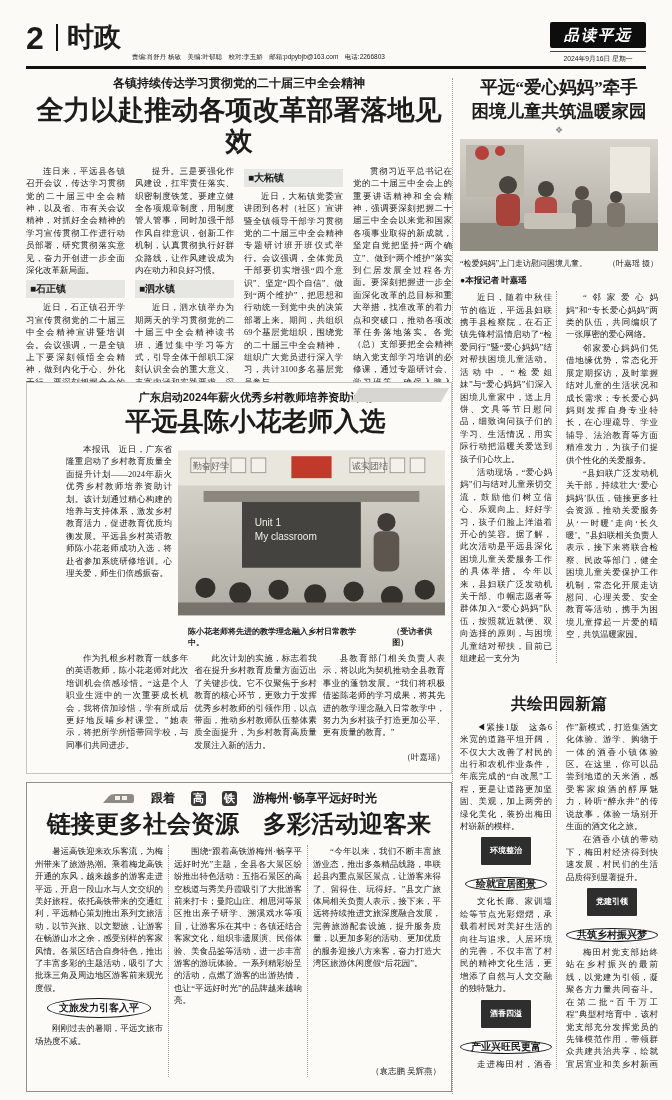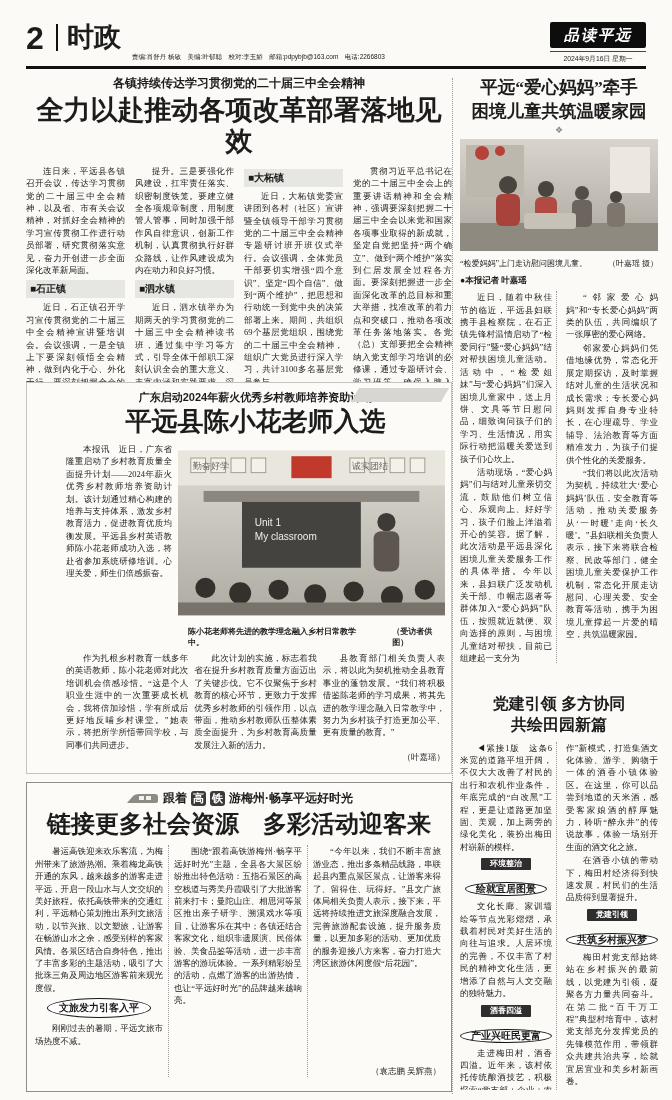--- a/index.html
+++ b/index.html
@@ -41,42 +41,42 @@
   .mama-cols{height:372px;margin-top:2px;}
   .mama-cols .col{width:94px;}
   .mama-cols .gap{width:9px;border-left:1px dotted #9a9a9a;margin-left:4px;}
   
   .art-garden{position:absolute;left:460px;top:694px;width:198px;}
   .garden-hl{text-align:center;font:bold 16px/1.3 "Liberation Sans",sans-serif;}
   .garden-cols{height:348px;margin-top:6px;}
   .garden-cols .col{width:94px;}
   .garden-cols .gap{width:9px;border-left:1px dotted #9a9a9a;margin-left:4px;}
   .badge{display:block;width:fit-content;margin:5px auto 3px;background:#2e2e2e;color:#fff;
-         font:bold 8px/1.5 "Liberation Sans",sans-serif;padding:0 9px;border-radius:1px;}
+         font:bold 8px/1.5 "Liberation Sans",sans-serif;padding:8px 9px;border-radius:1px;}
   .oval{display:block;width:fit-content;margin:12px auto 4px;border:1.5px solid #161616;border-radius:50%;
         padding:0 10px;background:#fff;font:bold 10px/1.2 "Liberation Sans",sans-serif;white-space:nowrap;}
   
   .art-teacher{position:absolute;left:26px;top:382px;width:426px;height:392px;
                border:1px solid #c4c4c0;box-sizing:border-box;background:#fcfbf8;padding-left:33px;}
   .teacher-kicker{position:relative;text-align:center;font:bold 11px/1.3 "Liberation Sans",sans-serif;margin-top:7px;}
   .wedge{position:absolute;right:6px;top:-2px;width:90px;height:14px;background:#d7d6d2;
          transform:skewX(-30deg);}
   .headline-l{text-align:center;font:bold 26px/1.1 "Liberation Serif",serif;margin:4px 0 6px;}
   .teacher-main{display:flex;padding:0 6px;}
   .teacher-lead{width:116px;height:180px;overflow:hidden;margin-right:6px;}
   .teacher-photo{width:292px;height:180px;}
   .teacher-capt{display:flex;justify-content:space-between;margin:3px 6px 2px 128px;
                 font-size:8px;font-weight:bold;gap:31px;}
   .teacher-cols{display:flex;padding:0 6px;height:112px;margin-top:4px;}
   .teacher-cols .col{width:134px;margin-right:6px;}
   .teacher-cols .col:last-child{margin-right:0;display:flex;flex-direction:column;}
   
   .art-travel{position:absolute;left:26px;top:782px;width:426px;height:310px;
               border:1px solid #8e8e8a;box-sizing:border-box;background:#fcfbf8;}
-  .travel-kicker{display:flex;justify-content:center;align-items:center;gap:4px;
+  .travel-kicker{display:flex;justify-content:center;align-items:center;gap:16px;
                  font:bold 12px/1.2 "Liberation Sans",sans-serif;margin-top:8px;}
   .hl-box{display:inline-block;width:15px;height:15px;background:#3a3a38;color:#fff;border-radius:3px;
           font:bold 11px/15px "Liberation Sans",sans-serif;text-align:center;}
   .headline-travel{text-align:center;font:bold 24px/1.1 "Liberation Serif",serif;margin:5px 0 8px;}
   .travel-cols{display:flex;padding:0 8px;height:232px;}
   .travel-cols .col{width:128px;margin-right:5px;}
   .travel-cols .gap{border-left:1px dotted #9a9a9a;margin-right:5px;}
   .travel-cols .col:last-child{margin-right:0;display:flex;flex-direction:column;}
   .oval-sm{display:block;width:fit-content;margin:4px auto;border:1.5px solid #161616;border-radius:50%;
            padding:3px 11px;background:#fff;font:bold 10px/1.2 "Liberation Sans",sans-serif;white-space:nowrap;}
@@ -158,27 +158,26 @@
     <div class="mama-byline">●本报记者 叶嘉瑶</div>
     <div class="cols mama-cols bodytxt">
       <div class="col">
         <p>近日，随着中秋佳节的临近，平远县妇联携手县检察院，在石正镇先锋村温情启动了“检爱同行”暨“爱心妈妈”结对帮扶困境儿童活动。活动中，“检爱姐妹”与“爱心妈妈”们深入困境儿童家中，送上月饼、文具等节日慰问品，细致询问孩子们的学习、生活情况，用实际行动把温暖关爱送到孩子们心坎上。</p>
         <p>活动现场，“爱心妈妈”们与结对儿童亲切交流，鼓励他们树立信心、乐观向上、好好学习，孩子们脸上洋溢着开心的笑容。据了解，此次活动是平远县深化困境儿童关爱服务工作的具体举措。今年以来，县妇联广泛发动机关干部、巾帼志愿者等群体加入“爱心妈妈”队伍，按照就近就便、双向选择的原则，与困境儿童结对帮扶，目前已组建起一支分为</p>
       </div>
       <div class="gap"></div>
       <div class="col">
         <p>“邻家爱心妈妈”和“专长爱心妈妈”两类的队伍，共同编织了一张厚密的爱心网络。</p>
         <p>邻家爱心妈妈们凭借地缘优势，常态化开展定期探访，及时掌握结对儿童的生活状况和成长需求；专长爱心妈妈则发挥自身专业特长，在心理疏导、学业辅导、法治教育等方面精准发力，为孩子们提供个性化的关爱服务。</p>
-        <p>“我们将以此次活动为契机，持续壮大‘爱心妈妈’队伍，安全教育等活动，推动关爱服务从‘一时暖’走向‘长久暖’。”县妇联相关负责人表示，接下来将联合检察、民政等部门，健全困境儿童关爱保护工作机制，常态化开展走访慰问、心理关爱、安全教育等活动，携手为困境儿童撑起一片爱的晴空，共筑温暖家园。</p>
+        <p>“县妇联广泛发动机关干部，持续壮大‘爱心妈妈’队伍，链接更多社会资源，推动关爱服务从‘一时暖’走向‘长久暖’。”县妇联相关负责人表示，接下来将联合检察、民政等部门，健全困境儿童关爱保护工作机制，常态化开展走访慰问、心理关爱、安全教育等活动，携手为困境儿童撑起一片爱的晴空，共筑温暖家园。</p>
       </div>
     </div>
   </div>
 
   <div class="art-garden">
-    <div class="garden-hl">党建引领 多方协同</div>
     <div class="garden-hl">共绘田园新篇</div>
     <div class="cols garden-cols bodytxt">
       <div class="col">
         <p>◀紧接1版　这条6米宽的道路平坦开阔，不仅大大改善了村民的出行和农机作业条件，年底完成的“白改黑”工程，更是让道路更加坚固、美观，加上两旁的绿化美化，装扮出梅田村崭新的模样。</p>
         <span class="badge">环境整治</span>
         <span class="oval">绘就宜居图景</span>
         <p>文化长廊、家训墙绘等节点光彩熠熠，承载着村民对美好生活的向往与追求。人居环境的完善，不仅丰富了村民的精神文化生活，更增添了自然与人文交融的独特魅力。</p>
         <span class="badge">酒香四溢</span>
         <span class="oval">产业兴旺民更富</span>
         <p>走进梅田村，酒香四溢。近年来，该村依托传统酿酒技艺，积极探索“党支部＋企业＋农户”合</p>

